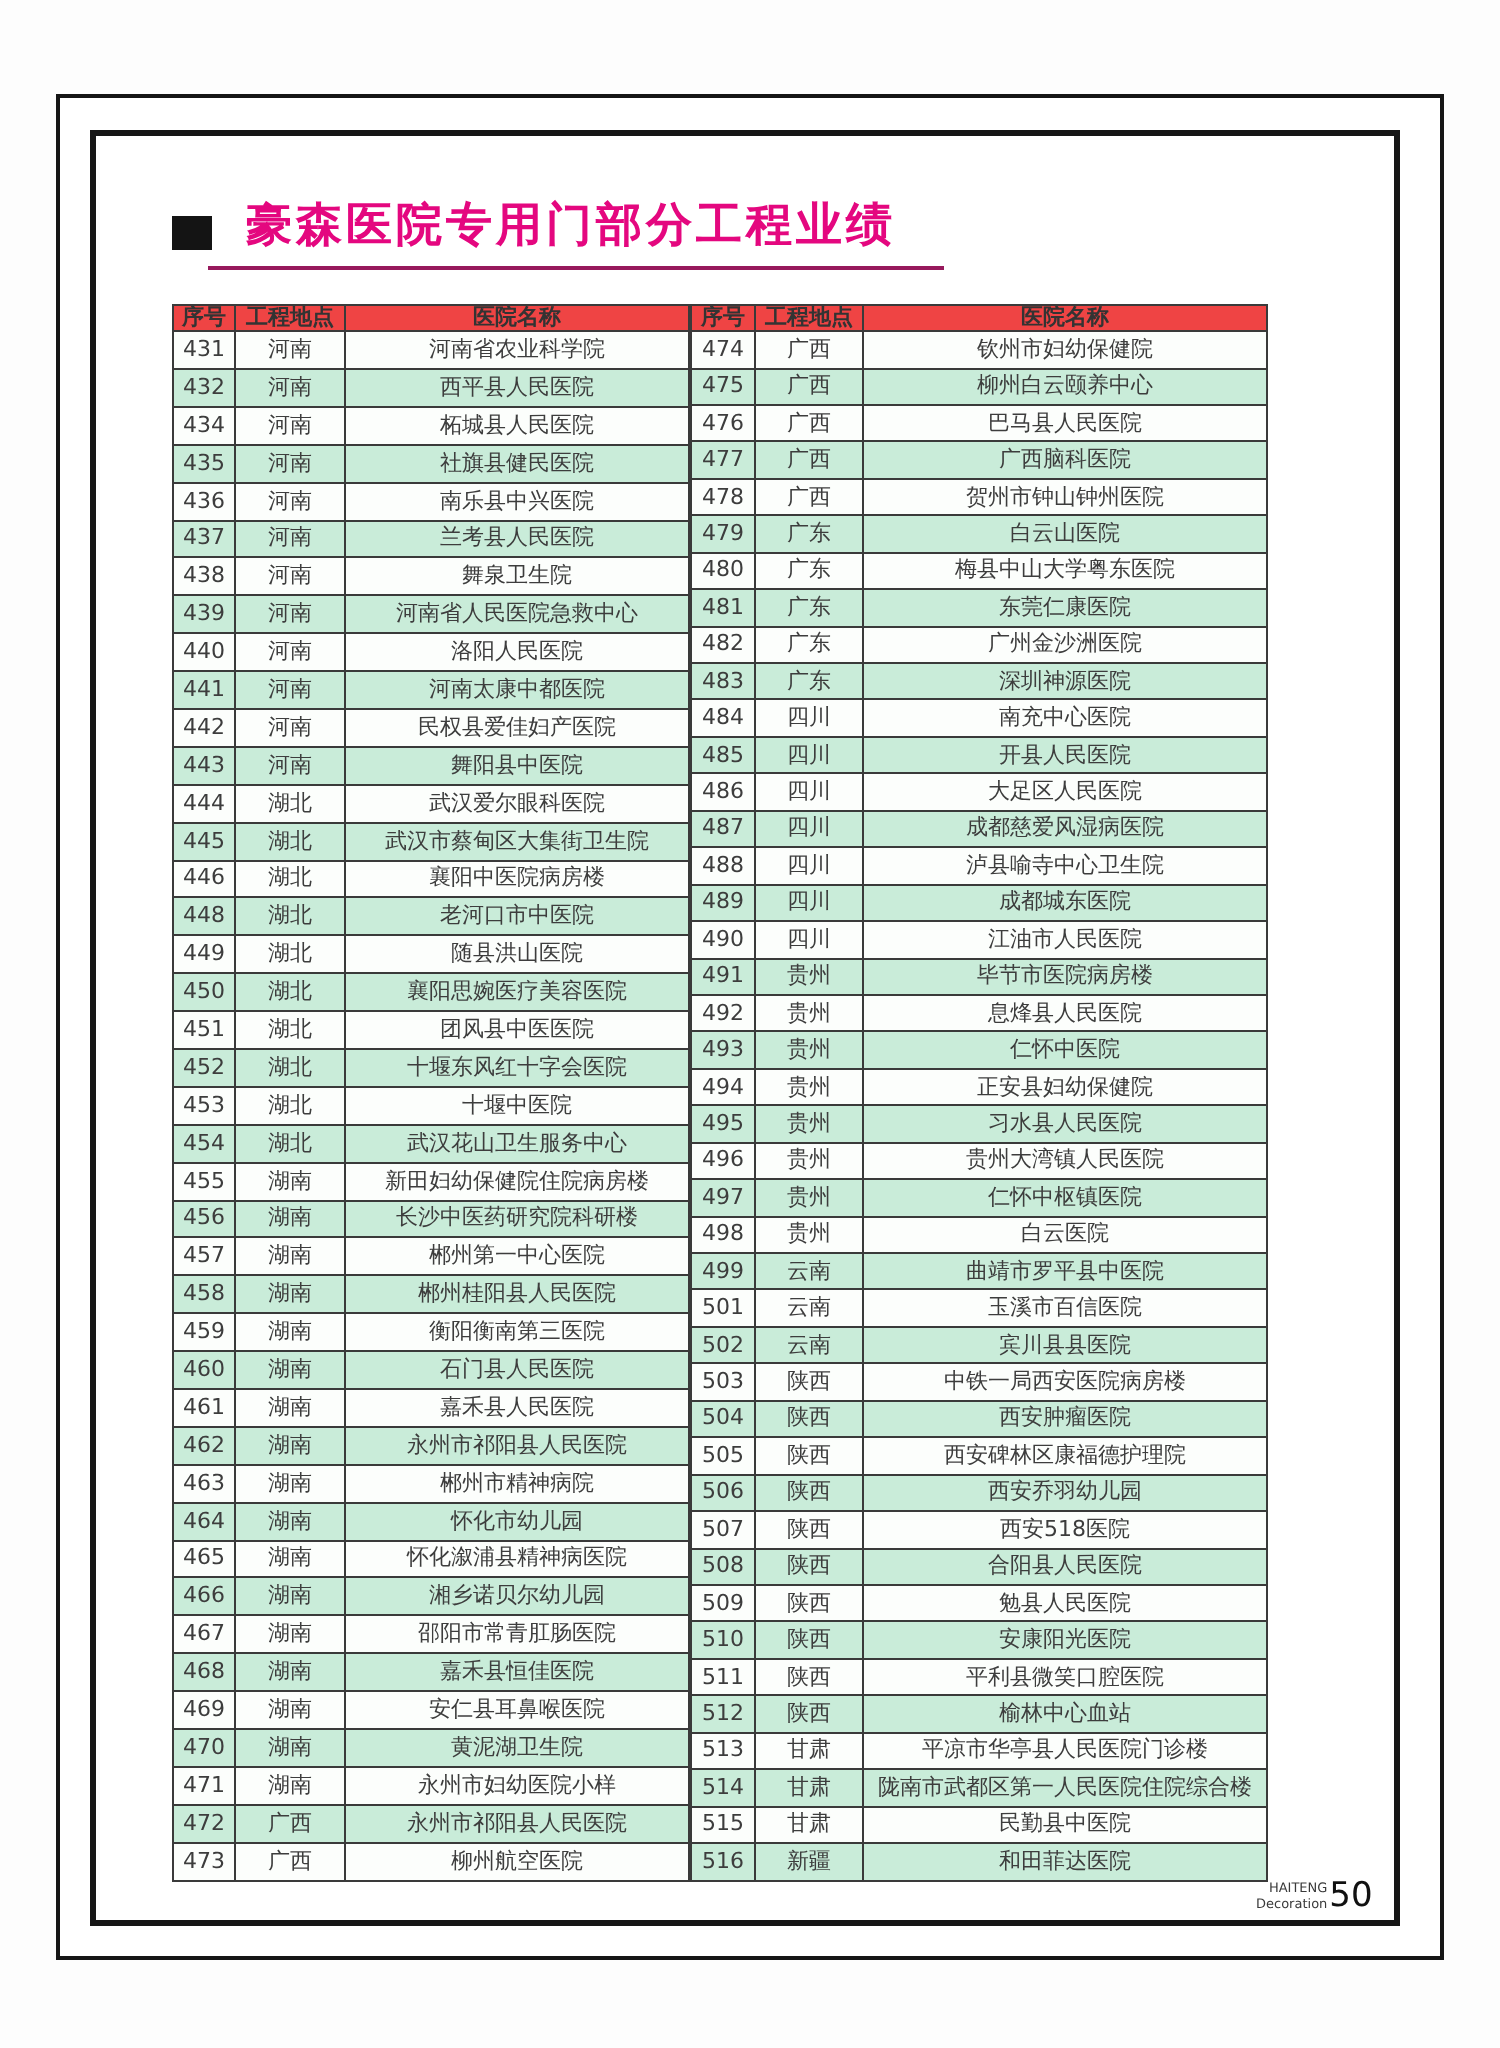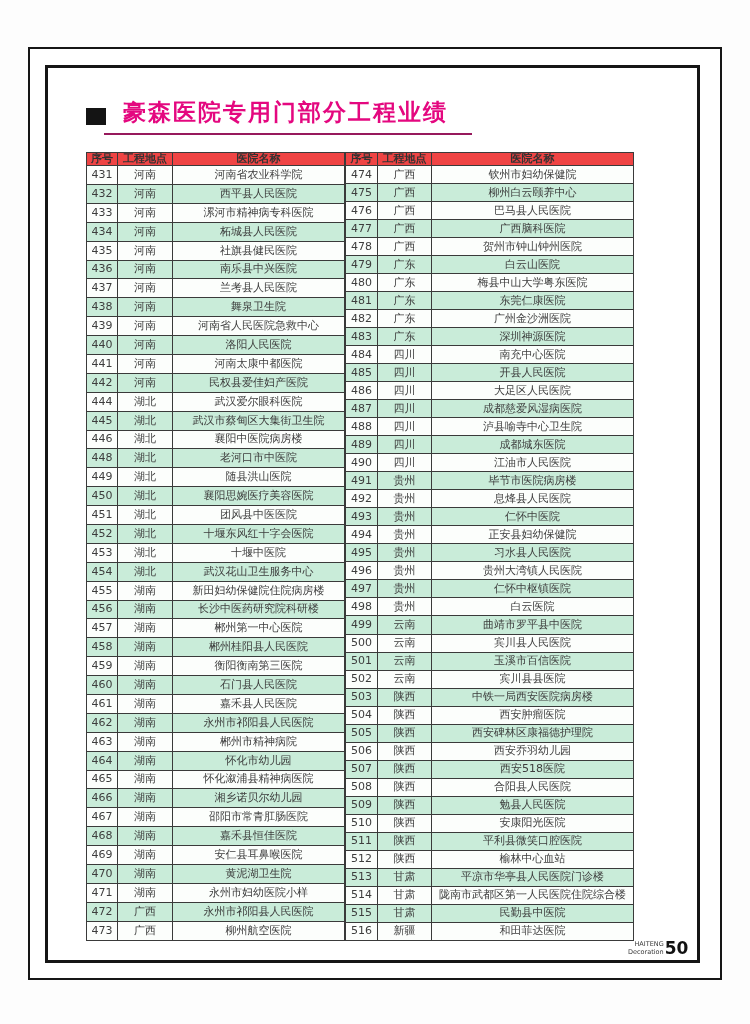--- a/index.html
+++ b/index.html
@@ -52,21 +52,21 @@
   tbody tr:nth-child(even) td { background: #c9ecd9; }
   .footer {
     position: absolute; left: 628px; top: 940px; width: 72px;
     display: flex; align-items: center; justify-content: flex-start;
   }
   .footer .brand {
     font-size: 6.5px; color: #3a3a3a; text-align: right;
     line-height: 1.15; margin-right: 1px;
   }
   .footer .pagenum {
-    font-size: 17px; font-weight: bold; color: #111; line-height: 1;
+    font-size: 17px; font-weight: normal; color: #111; line-height: 1;
   }
 </style>
 </head>
 <body>
 
 <div class="page">
   <div class="outer-frame"></div>
   <div class="inner-frame"></div>
 
   <div class="title-square"></div>
@@ -92,25 +92,20 @@
             <td>431</td>
             <td>河南</td>
             <td>河南省农业科学院</td>
           </tr>
           <tr>
             <td>432</td>
             <td>河南</td>
             <td>西平县人民医院</td>
           </tr>
           <tr>
-            <td>433</td>
-            <td>河南</td>
-            <td>漯河市精神病专科医院</td>
-          </tr>
-          <tr>
             <td>434</td>
             <td>河南</td>
             <td>柘城县人民医院</td>
           </tr>
           <tr>
             <td>435</td>
             <td>河南</td>
             <td>社旗县健民医院</td>
           </tr>
           <tr>
@@ -140,20 +135,25 @@
           </tr>
           <tr>
             <td>441</td>
             <td>河南</td>
             <td>河南太康中都医院</td>
           </tr>
           <tr>
             <td>442</td>
             <td>河南</td>
             <td>民权县爱佳妇产医院</td>
+          </tr>
+          <tr>
+            <td>443</td>
+            <td>河南</td>
+            <td>舞阳县中医院</td>
           </tr>
           <tr>
             <td>444</td>
             <td>湖北</td>
             <td>武汉爱尔眼科医院</td>
           </tr>
           <tr>
             <td>445</td>
             <td>湖北</td>
             <td>武汉市蔡甸区大集街卫生院</td>
@@ -436,25 +436,20 @@
             <td>498</td>
             <td>贵州</td>
             <td>白云医院</td>
           </tr>
           <tr>
             <td>499</td>
             <td>云南</td>
             <td>曲靖市罗平县中医院</td>
           </tr>
           <tr>
-            <td>500</td>
-            <td>云南</td>
-            <td>宾川县人民医院</td>
-          </tr>
-          <tr>
             <td>501</td>
             <td>云南</td>
             <td>玉溪市百信医院</td>
           </tr>
           <tr>
             <td>502</td>
             <td>云南</td>
             <td>宾川县县医院</td>
           </tr>
           <tr>

